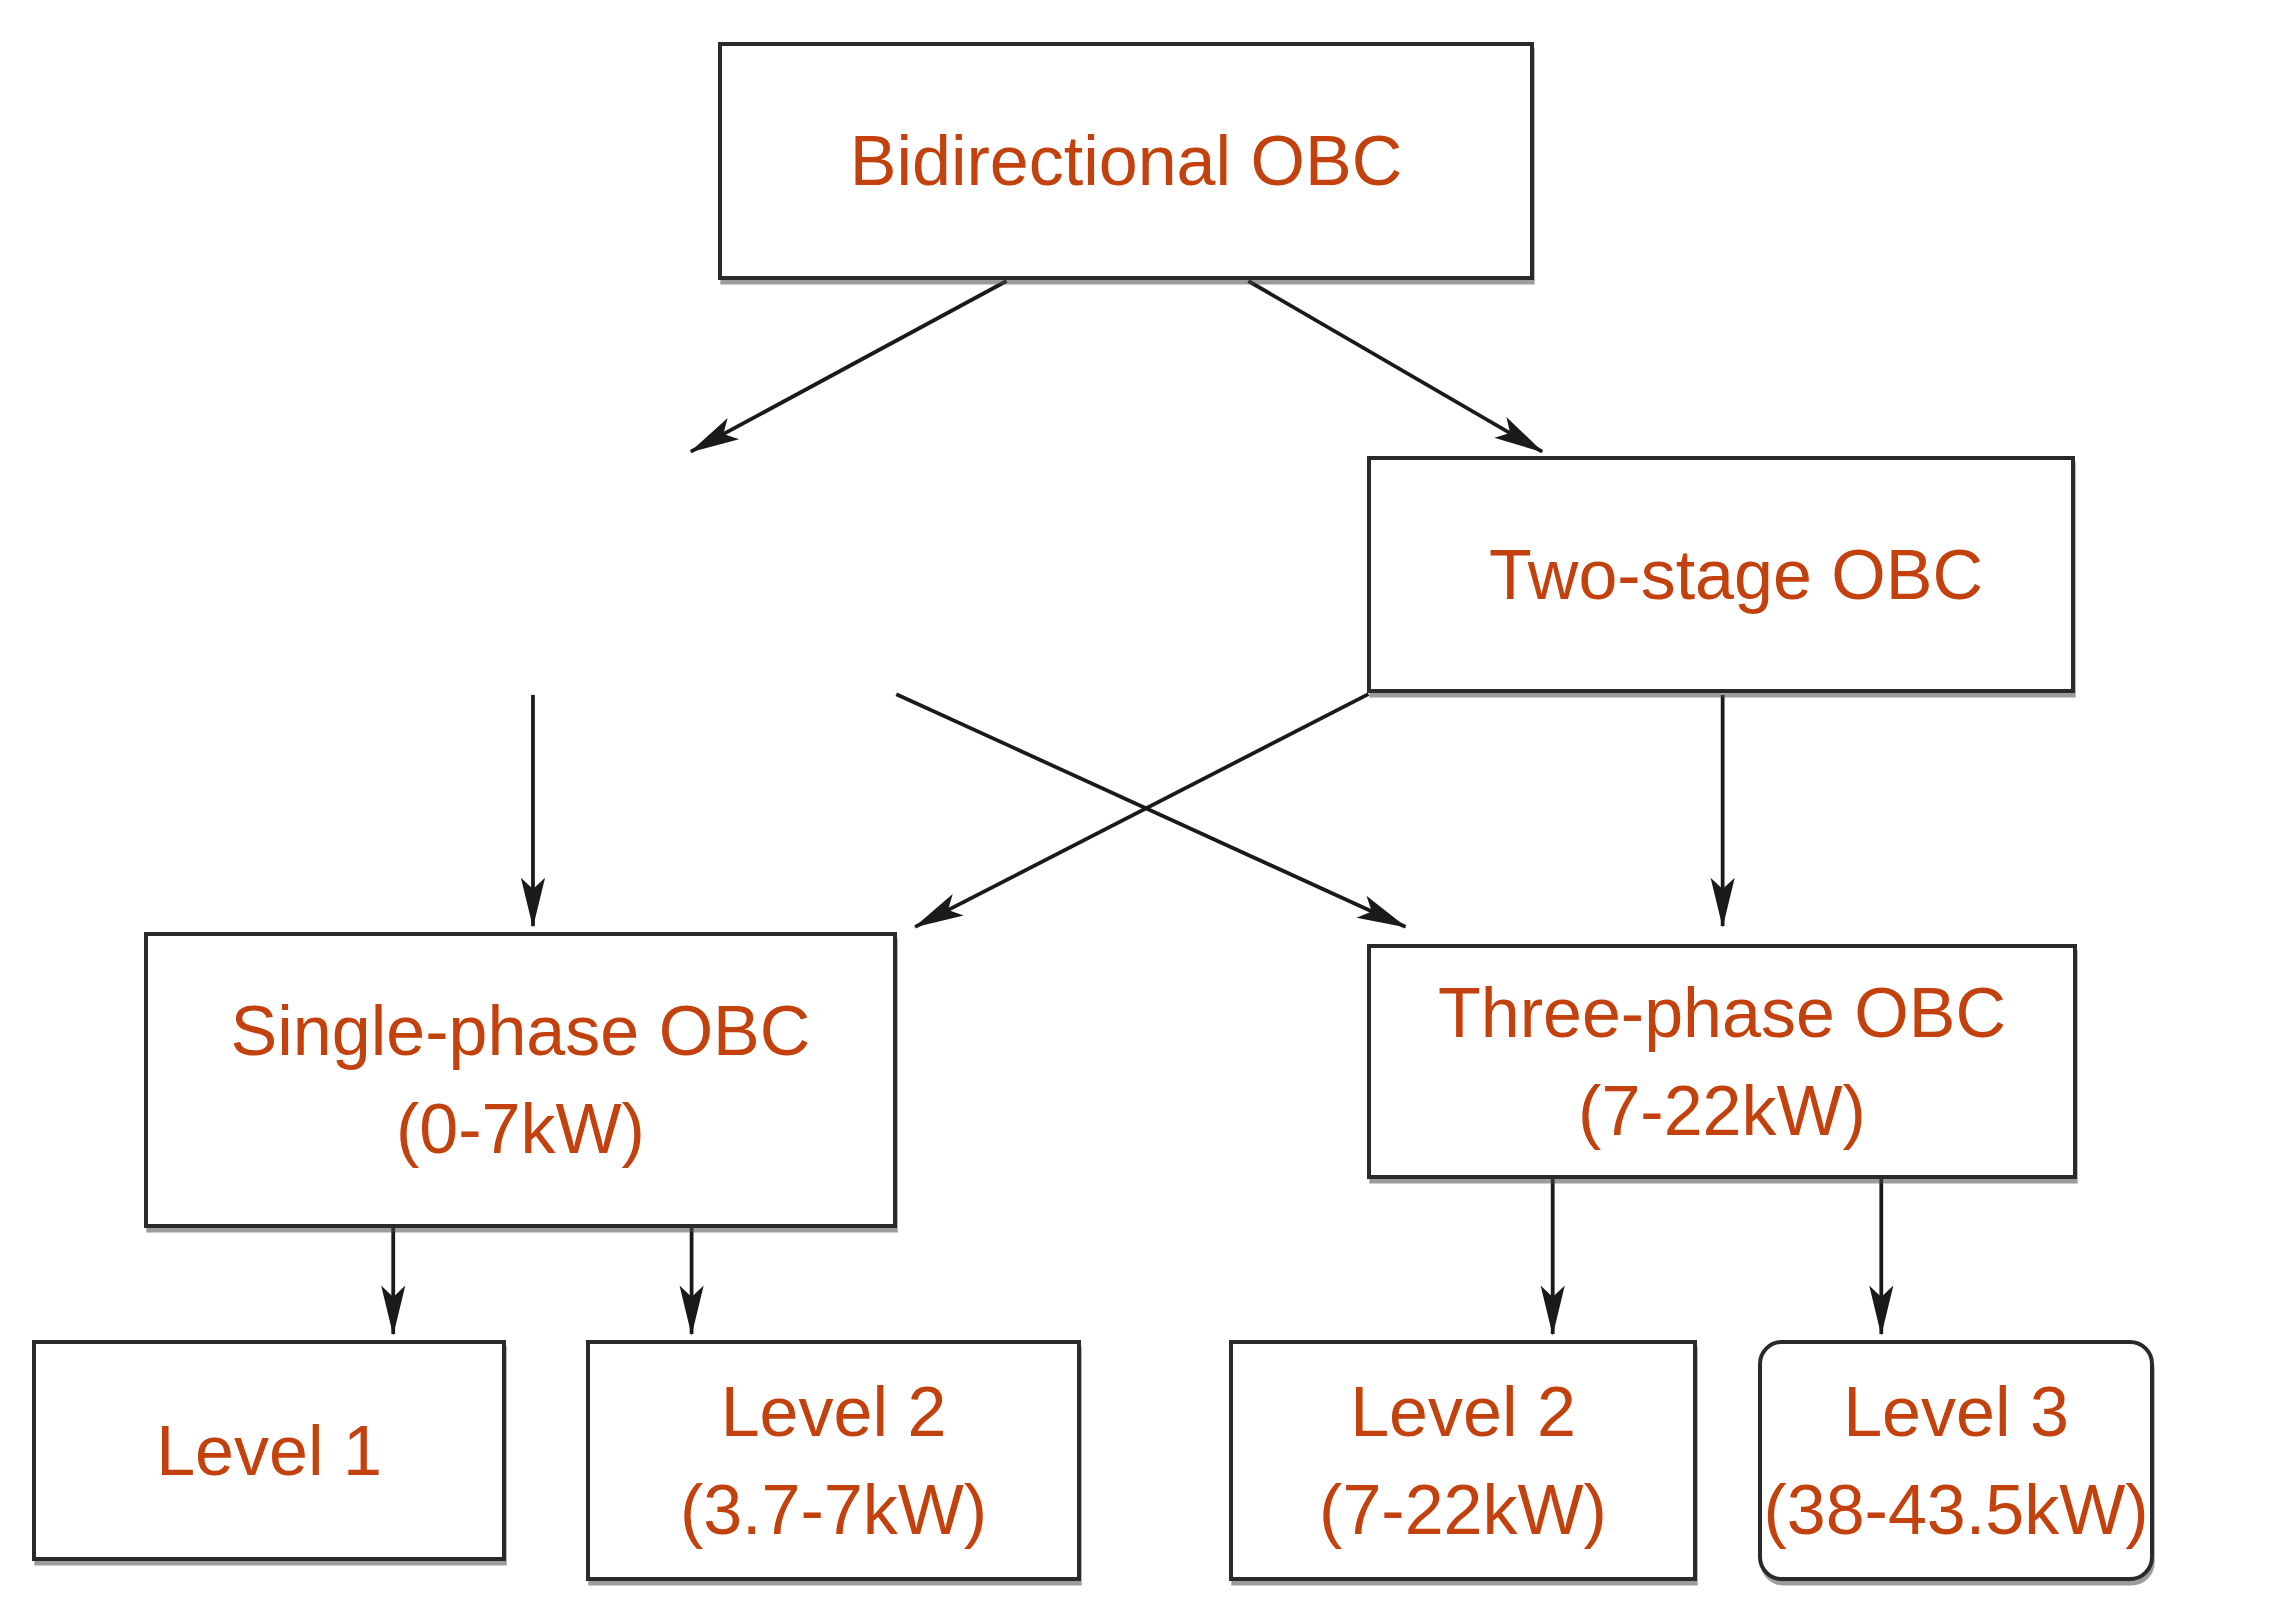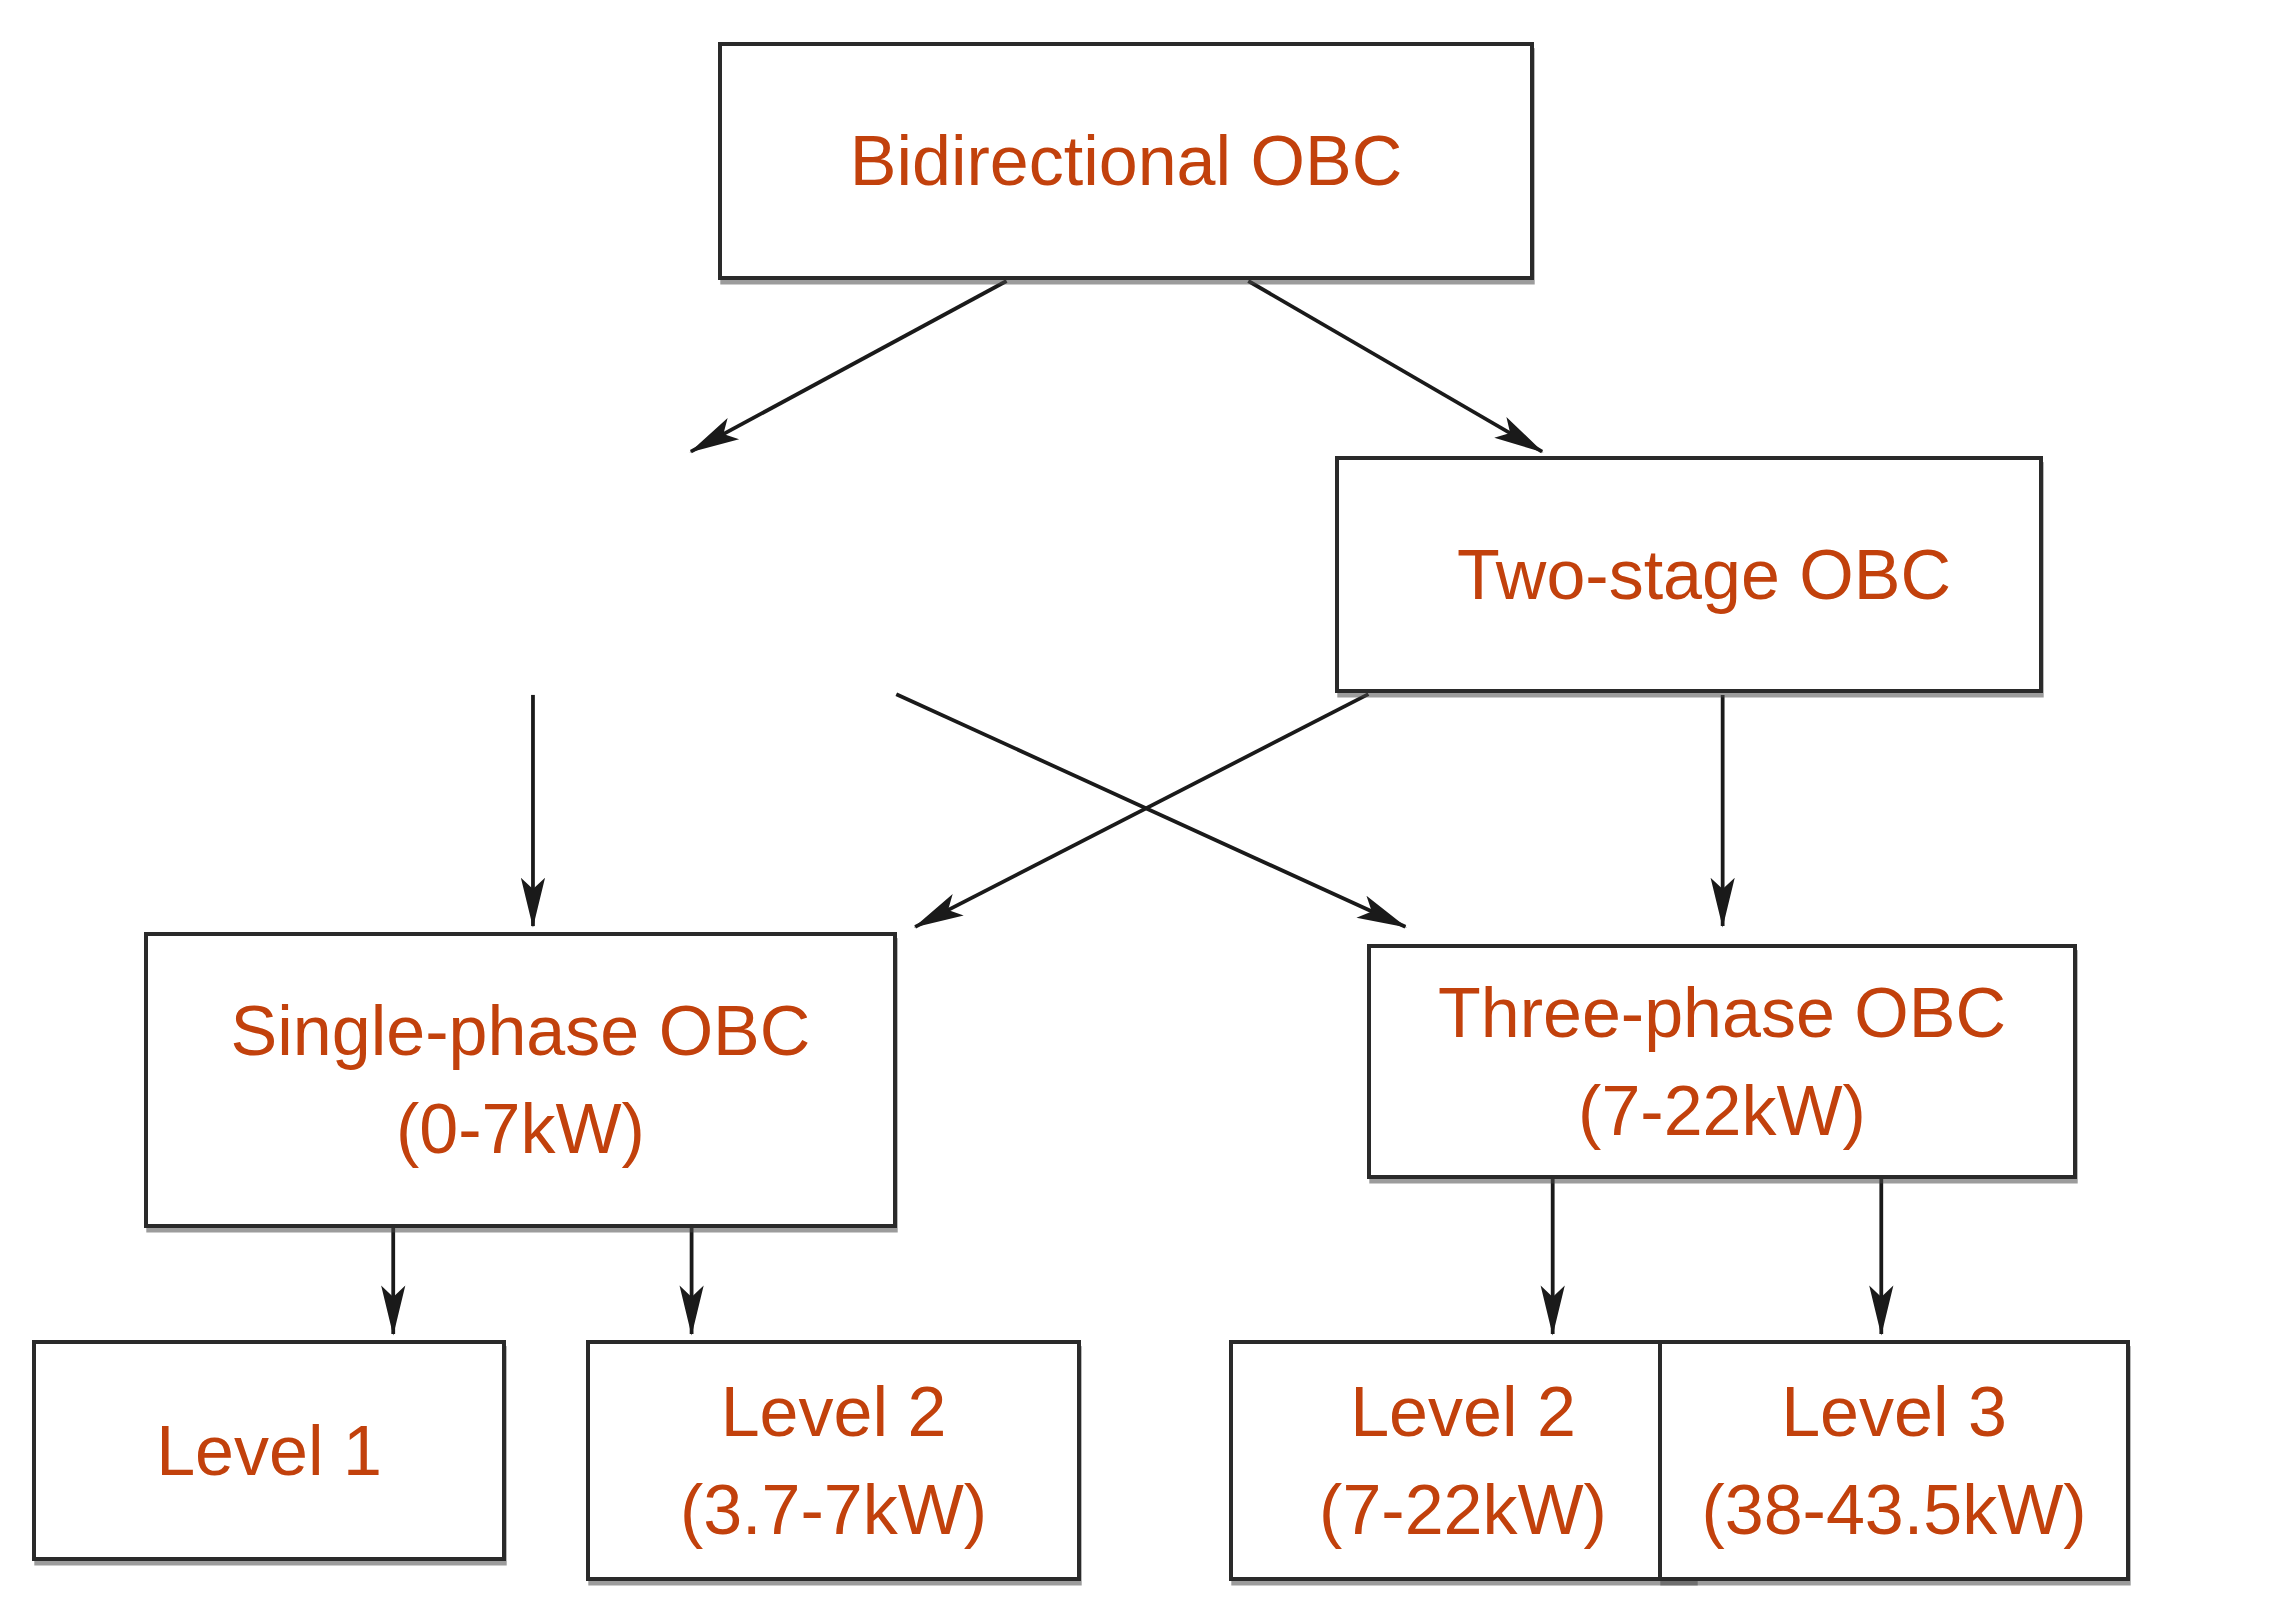--- a/index.html
+++ b/index.html
@@ -38,27 +38,27 @@
     color: #c2410c;
     font-size: 70px;
     line-height: 1.4;
     box-shadow: 1.5px 5.3px 0 -0.8px rgba(75,75,75,0.55);
   }
   .node .line { display: block; white-space: nowrap; }
 
   
   #n-bidirectional { left: 718px;  top: 42px;   width: 816px; height: 238px; }
   #n-single-stage  { left: 144px;  top: 456px;  width: 753px;  height: 237px; }
-  #n-two-stage     { left: 1335px; top: 456px;  width: 708px;  height: 237px; padding-left: 30px; }
+  #n-two-stage     { left: 1367px; top: 456px;  width: 708px;  height: 237px; padding-left: 30px; }
   #n-single-phase  { left: 144px;  top: 932px; width: 753px;  height: 296px; }
   #n-three-phase   { left: 1367px; top: 932px; width: 710px;  height: 235px; margin-top: 12px; }
   #n-level1        { left: 32px;   top: 1340px; width: 474px;  height: 221px; }
   #n-level2a       { left: 586px;  top: 1340px; width: 495px;  height: 241px; }
   #n-level2b       { left: 1229px; top: 1340px; width: 468px;  height: 241px; }
-  #n-level3        { left: 1658px; top: 1340px; width: 472px;  height: 241px; }
+  #n-level3        { left: 1758px; top: 1340px; width: 396px;  height: 241px; border-radius: 24px; }
 </style>
 </head>
 <body>
 
 <div id="canvas">
 
   <svg id="edges-layer" viewBox="0 0 3008 2146" xmlns="http://www.w3.org/2000/svg">
     <defs>
       <marker id="arrowhead" viewBox="0 0 70 36" refX="66" refY="18" markerWidth="70" markerHeight="36" markerUnits="userSpaceOnUse" orient="auto">
         <path d="M2,2 L68,18 L2,34 L17,18 Z" fill="#1a1a1a"></path>

